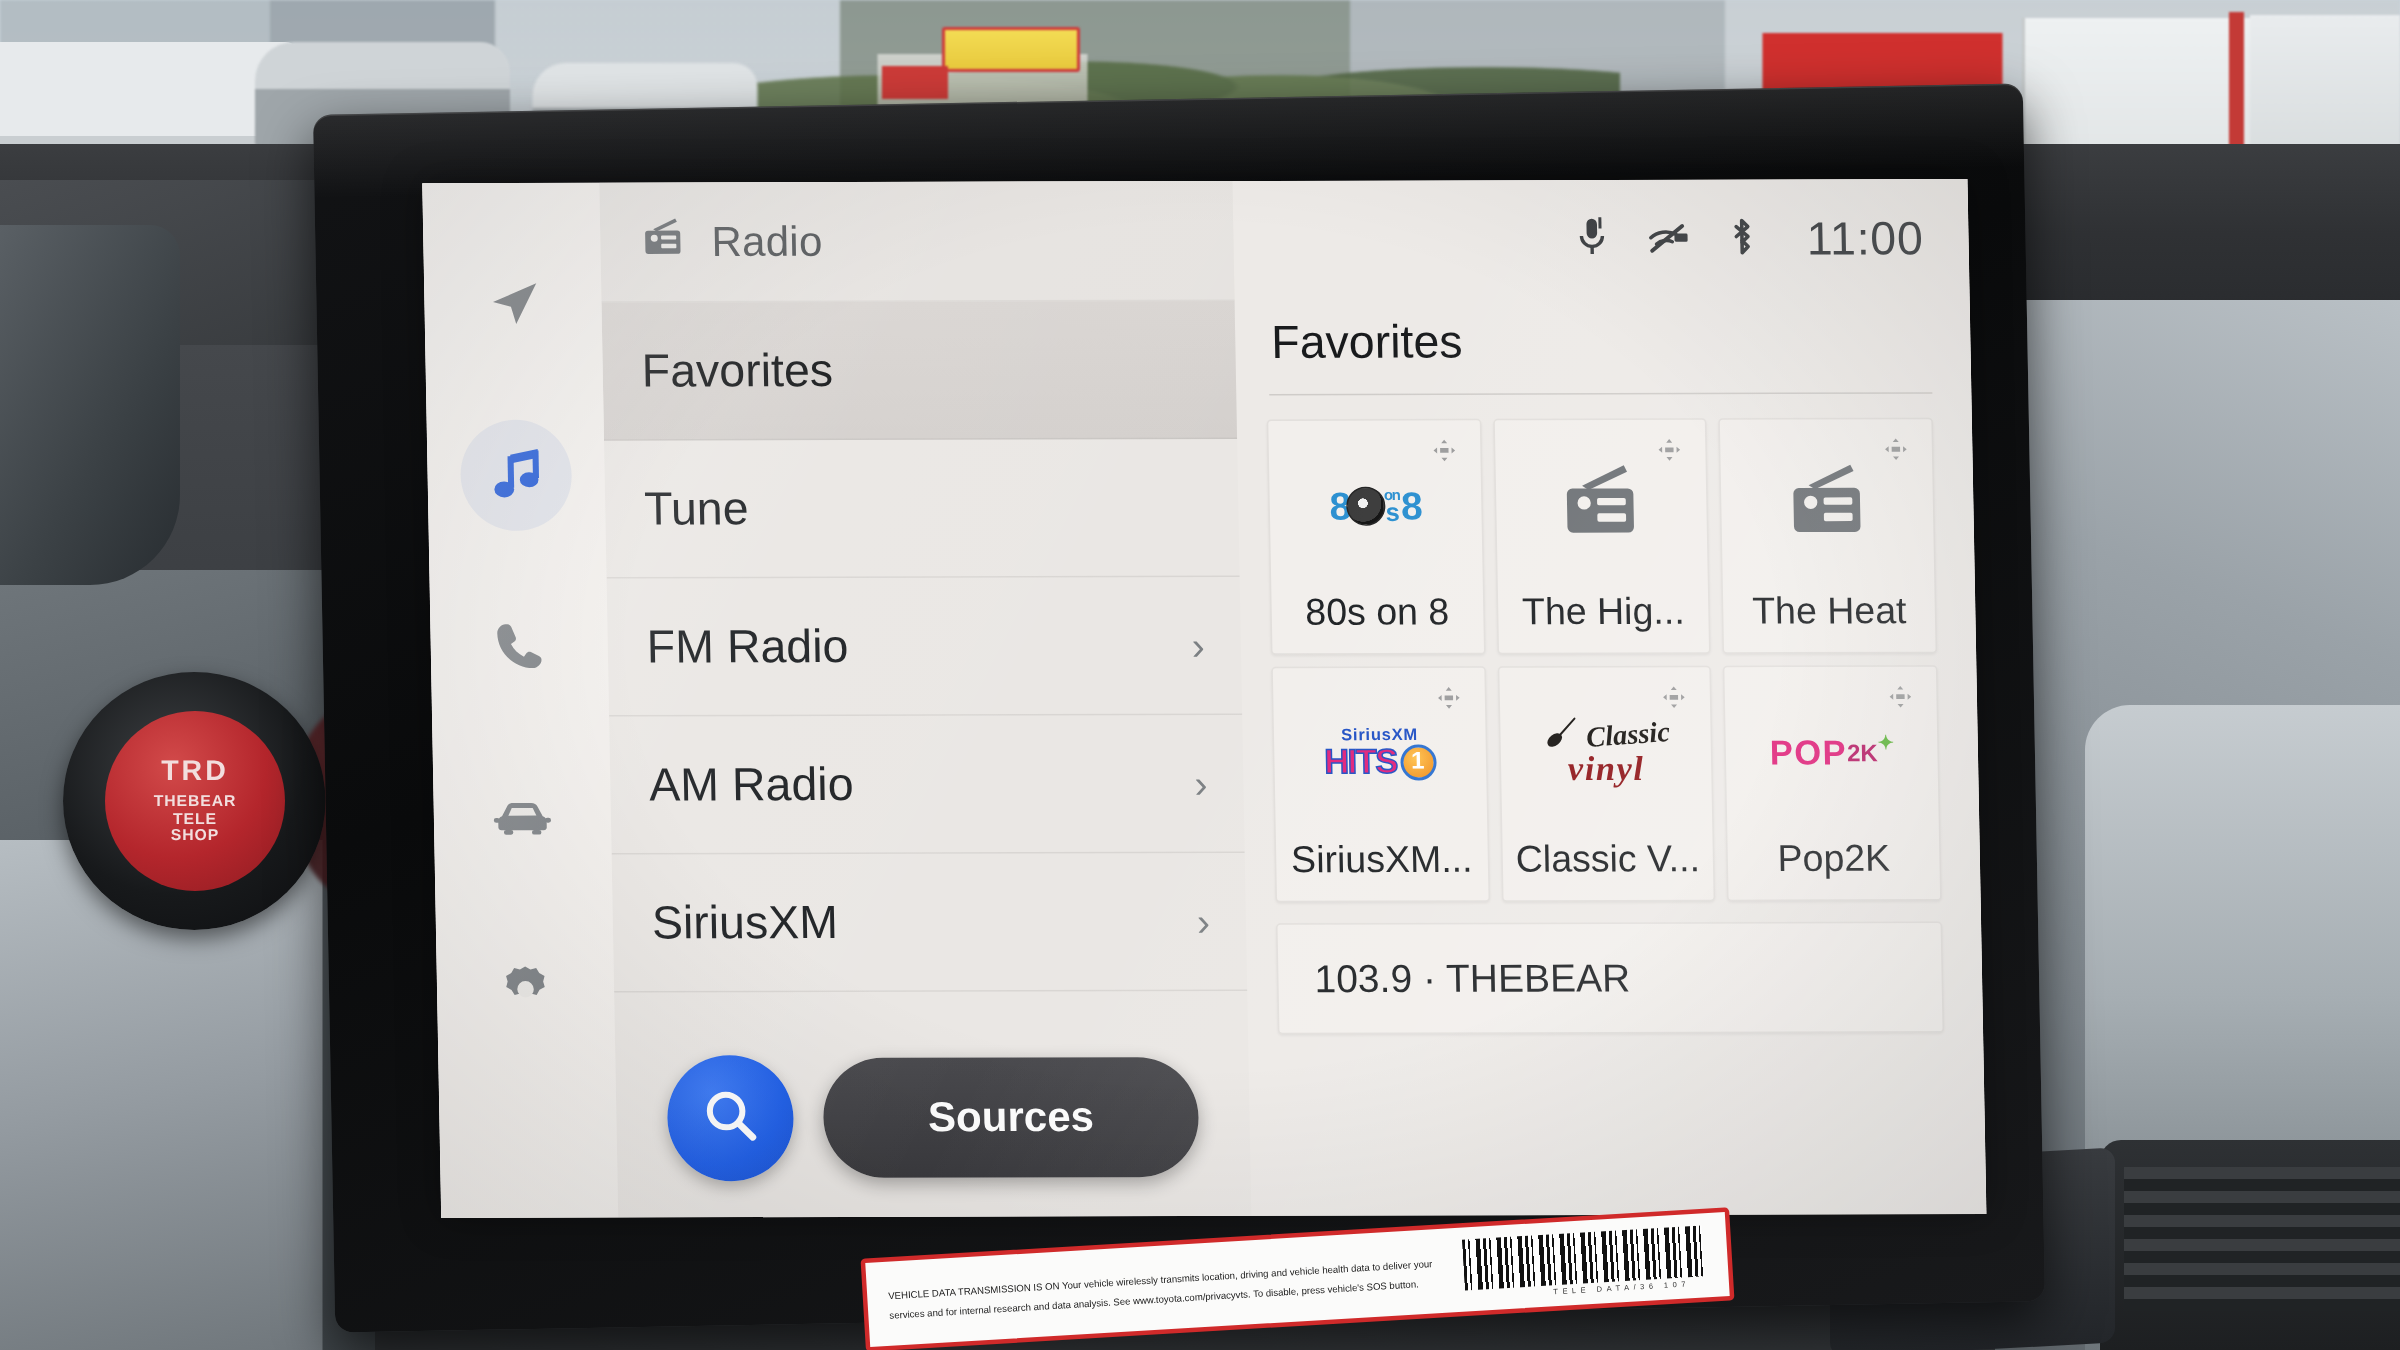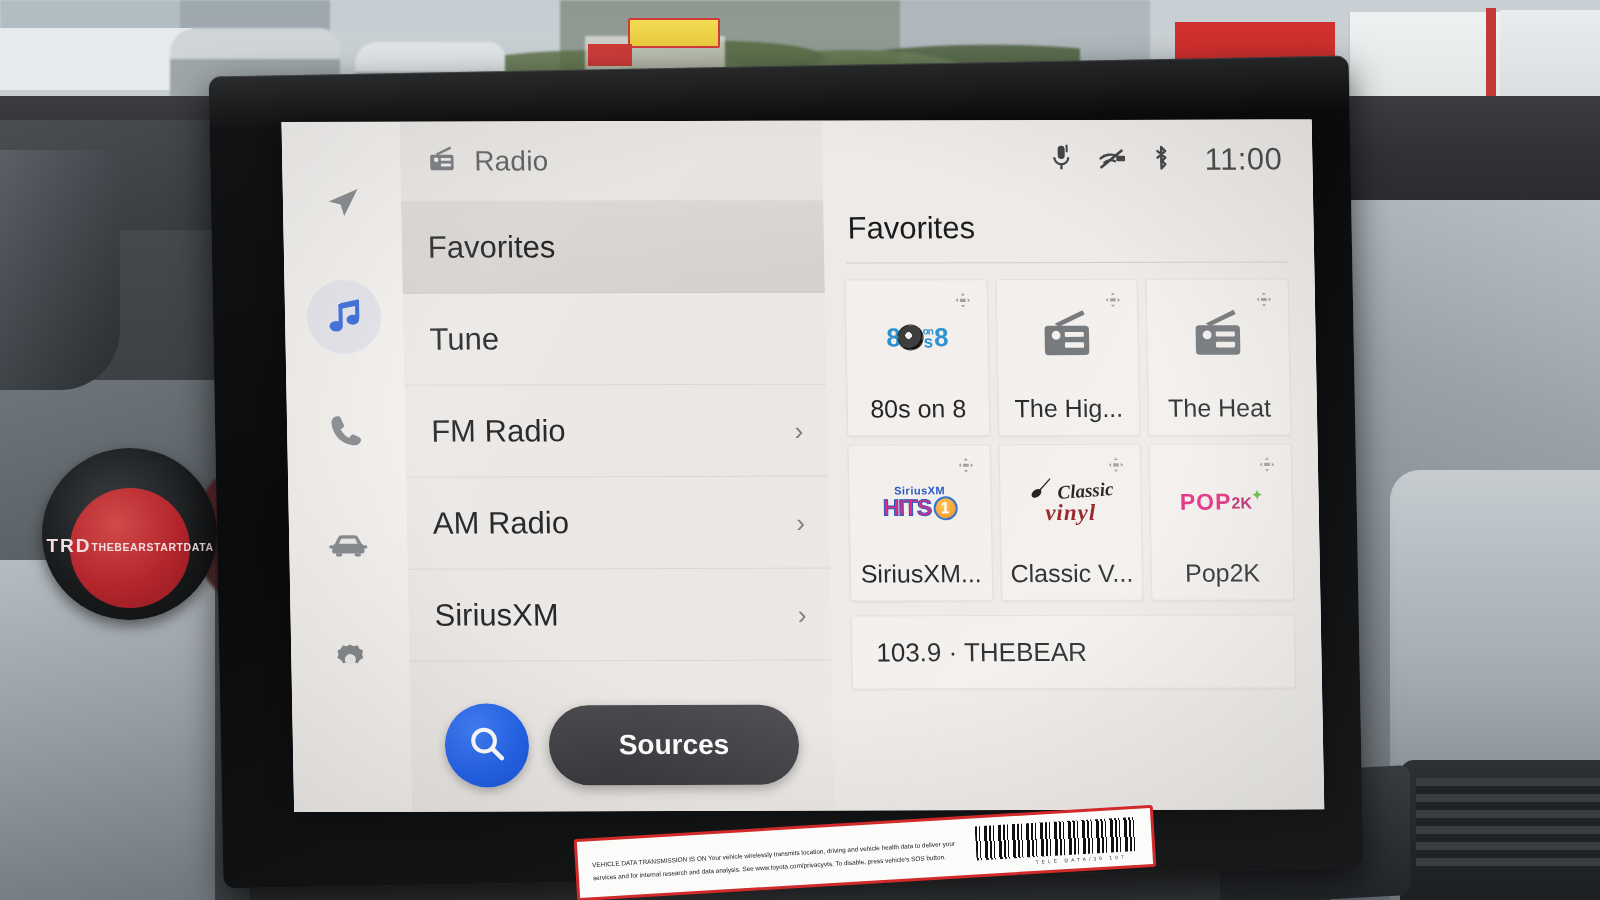--- a/index.html
+++ b/index.html
@@ -167,24 +167,24 @@
     position:absolute; left:0; top:560px; width:215px; height:340px;
     background:linear-gradient(170deg,#b6bdc2 0%, #949ba1 50%, #70777c 100%);
   }
   .start-ring {
     position:absolute; left:42px; top:448px; width:175px; height:172px;
     border-radius:50%;
     background:radial-gradient(circle at 42% 36%, #3c3f42 0%, #17191b 58%, #0d0e10 100%);
     box-shadow:0 6px 14px rgba(0,0,0,.5);
   }
   .start-btn {
-    position:absolute; left:28px; top:40px; width:120px; height:120px;
+    position:absolute; left:28px; top:26px; width:120px; height:120px;
     border-radius:50%;
     background:radial-gradient(circle at 38% 30%, #d24a4a 0%, #b4262c 55%, #8e1b21 100%);
-    display:flex; flex-direction:row; align-items:center; justify-content:center;
+    display:flex; flex-direction:column; align-items:center; justify-content:center;
     color:#f2dede; text-align:left; line-height:1.08;
   }
   .start-trd { font-size:19px; font-weight:700; letter-spacing:2px; margin-bottom:4px; }
   .start-sub { font-size:10.5px; font-weight:600; letter-spacing:.6px; }
   .start-ring2 {
     position:absolute; left:195px; top:468px; width:90px; height:132px;
     border-radius:50%;
     background:radial-gradient(circle at 30% 40%, #7a2a2e 0%, #4a1a1e 70%, #241014 100%);
     filter:blur(1.5px); opacity:.85;
   }
@@ -438,22 +438,22 @@
   <div class="dash-vent-mid"></div>
   <div class="console-left"></div>
   <div class="console-left-silver"></div>
   <div class="wheel-edge"></div>
 
   <div class="start-ring2"></div>
   <div class="start-ring">
     <div class="start-btn">
       <div class="start-trd">TRD</div>
       <div class="start-sub">THEBEAR</div>
-      <div class="start-sub">START</div>
-      <div class="start-sub">DATA</div>
+      <div class="start-sub">TELE</div>
+      <div class="start-sub">SHOP</div>
     </div>
   </div>
 </div>
 
 <div class="monitor">
   <div class="bezel"></div>
   <div class="bezel-gloss"></div>
 
   <div class="screen-wrap">
     <div class="screen">

